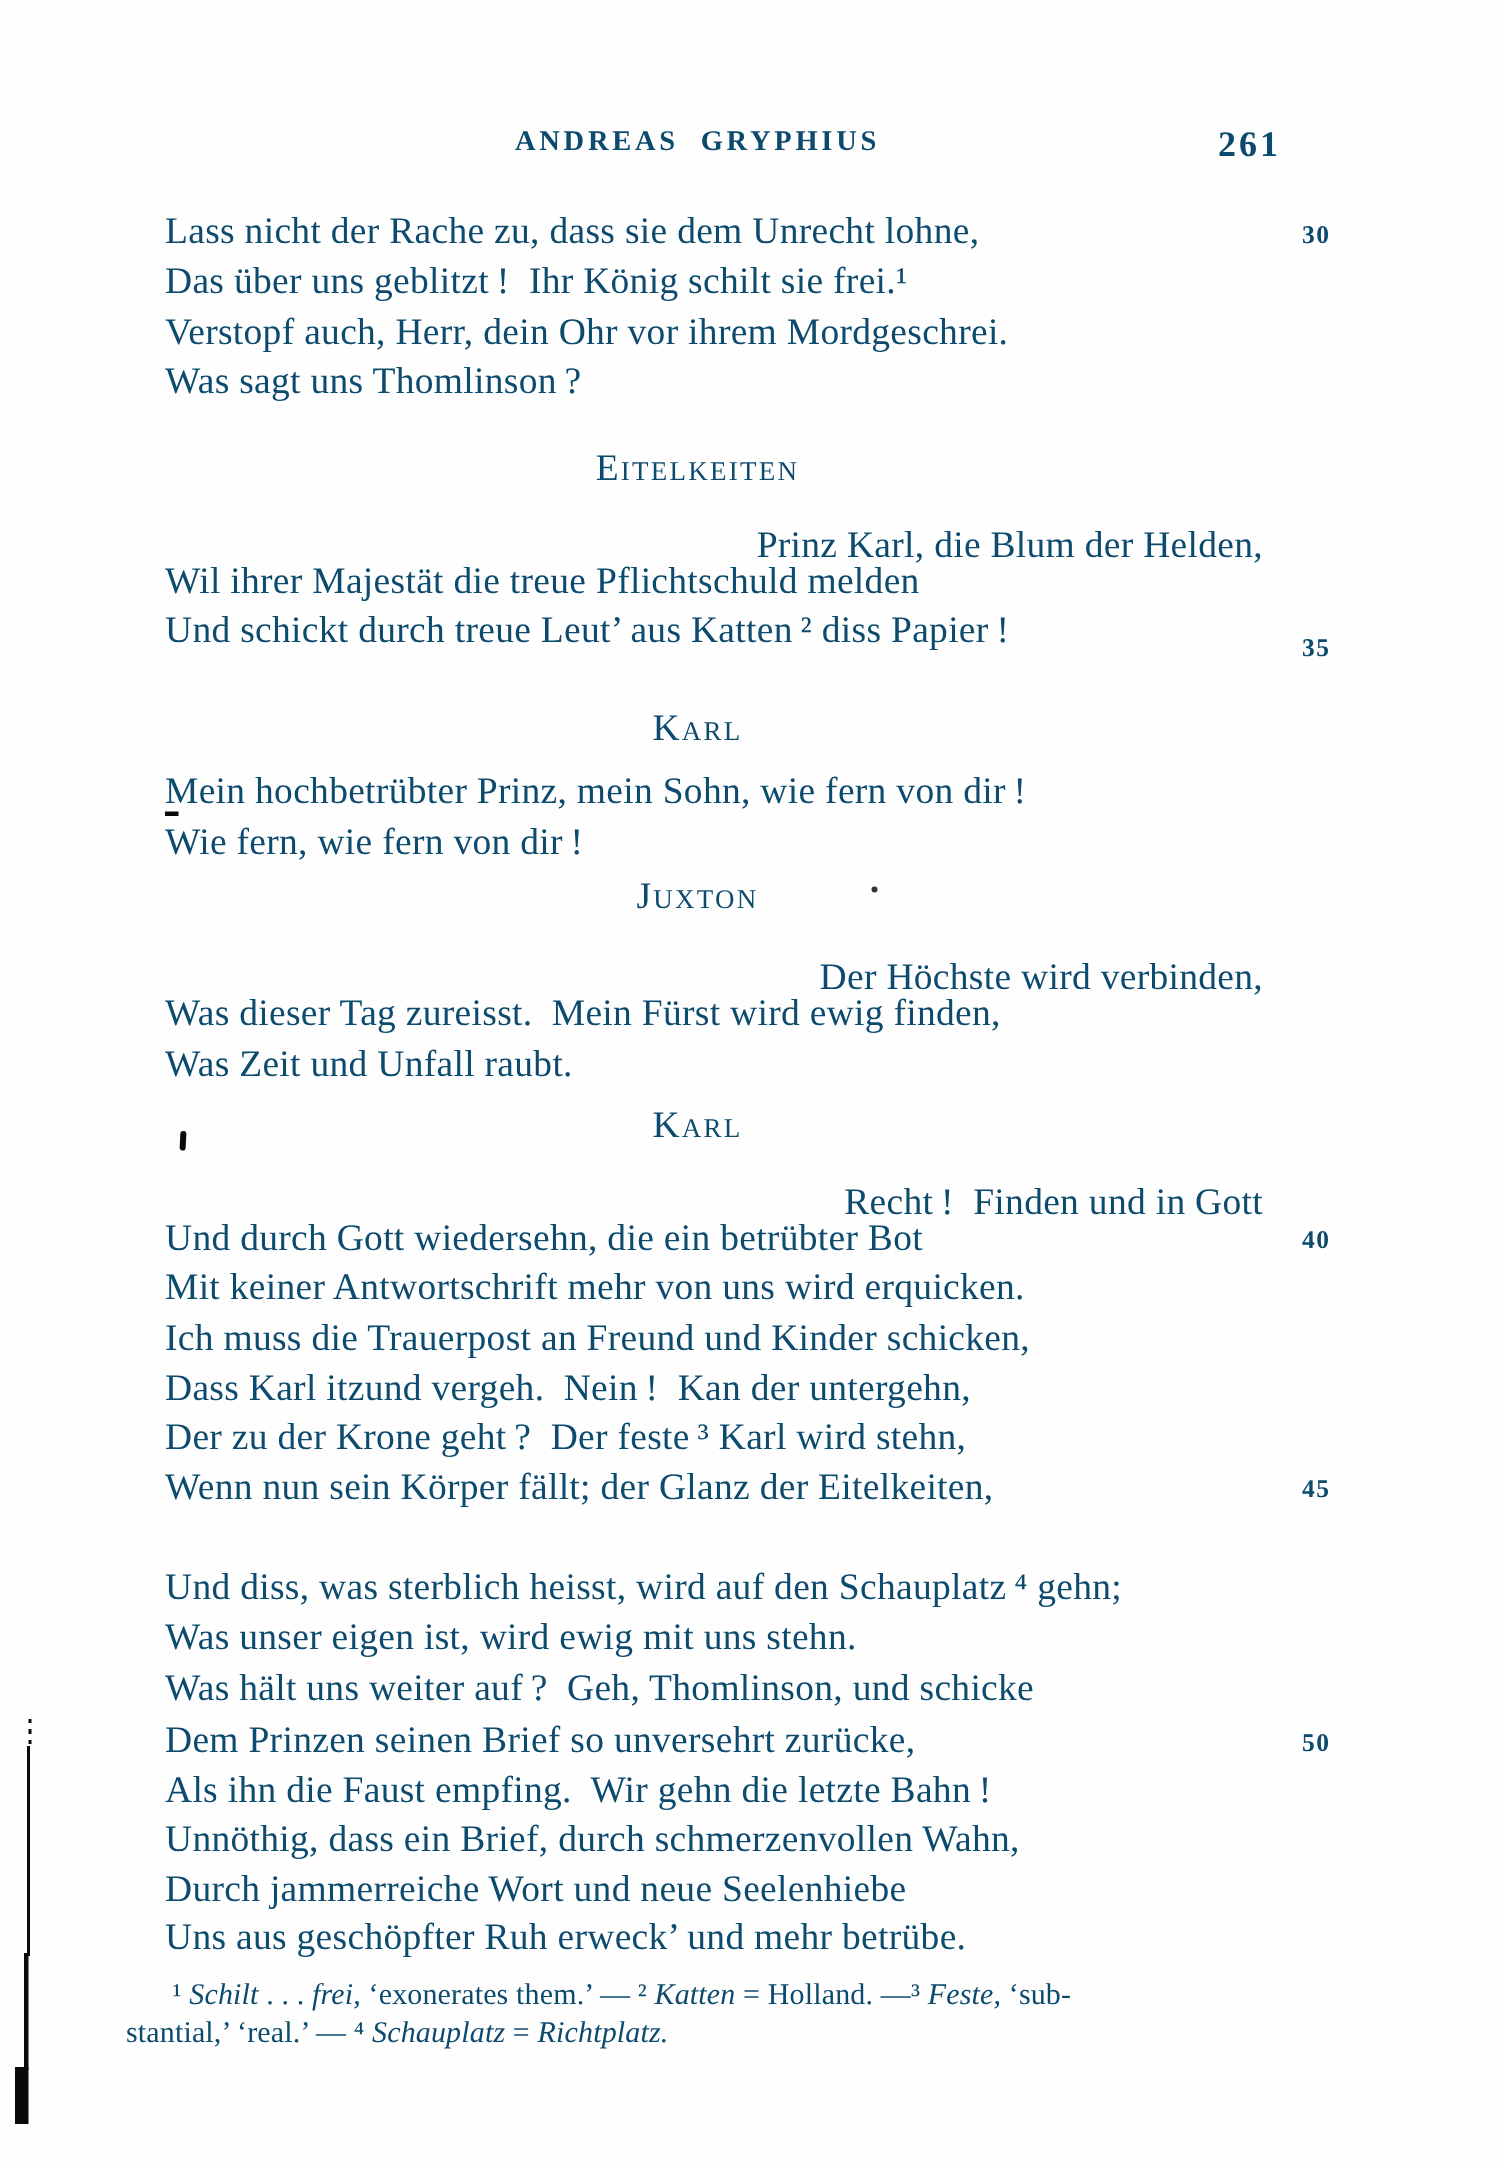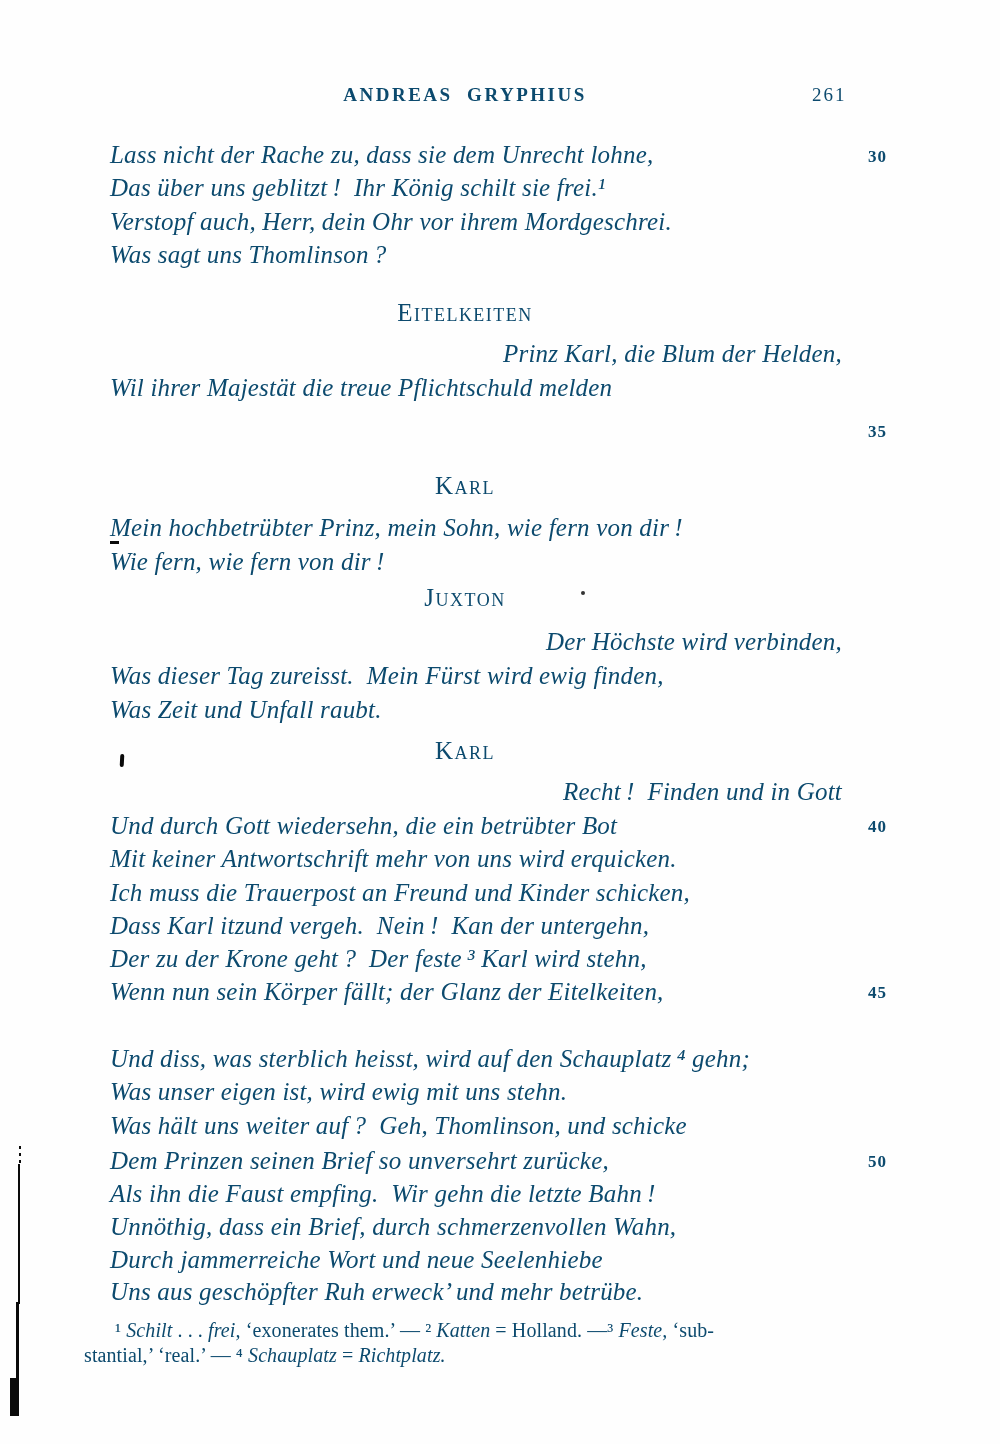--- a/index.html
+++ b/index.html
@@ -13,31 +13,30 @@
     overflow:hidden;
   }
   .running-header{
     position:absolute;left:110px;width:710px;top:84px;
     text-align:center;
     font-size:19px;font-weight:600;letter-spacing:2.5px;
     white-space:pre;
   }
   .page-number{
     position:absolute;left:812px;top:84px;
-    font-size:19px;letter-spacing:2px;font-weight:400;
+    font-size:24px;letter-spacing:2px;font-weight:700;
   }
   .line{
     position:absolute;left:110px;
     font-size:25px;line-height:28px;
     white-space:pre;
     letter-spacing:0.2px;
-    font-style:italic;
   }
   .line.r{
-    left:auto;right:158px;text-align:right;
+    left:auto;right:158px;text-align:right;margin-top:10px;
   }
   .speaker{
     position:absolute;left:110px;width:710px;
     text-align:center;
     font-variant:small-caps;
     font-size:25px;letter-spacing:1.5px;
     white-space:pre;
   }
   .lnum{
     position:absolute;left:868px;
@@ -73,20 +72,21 @@
 
   <div class="line" style="top:141px">Lass nicht der Rache zu, dass sie dem Unrecht lohne,</div>
   <span class="lnum" style="top:147px">30</span>
   <div class="line" style="top:174px">Das über uns geblitzt !  Ihr König schilt sie frei.¹</div>
   <div class="line" style="top:208px">Verstopf auch, Herr, dein Ohr vor ihrem Mordgeschrei.</div>
   <div class="line" style="top:241px">Was sagt uns Thomlinson ?</div>
 
   <div class="speaker" style="top:299px">Eitelkeiten</div>
   <div class="line r" style="top:340px">Prinz Karl, die Blum der Helden,</div>
   <div class="line" style="top:374px">Wil ihrer Majestät die treue Pflichtschuld melden</div>
+  <div class="line" style="top:407px">Und schickt durch treue Leut’ aus Katten ² diss Papier !</div>
   <span class="lnum" style="top:422px">35</span>
 
   <div class="speaker" style="top:472px">Karl</div>
   <div class="line" style="top:514px">Mein hochbetrübter Prinz, mein Sohn, wie fern von dir !</div>
   <div class="line" style="top:548px">Wie fern, wie fern von dir !</div>
 
   <div class="speaker" style="top:584px">Juxton</div>
   <div class="line r" style="top:628px">Der Höchste wird verbinden,</div>
   <div class="line" style="top:662px">Was dieser Tag zureisst.  Mein Fürst wird ewig finden,</div>
   <div class="line" style="top:696px">Was Zeit und Unfall raubt.</div>

